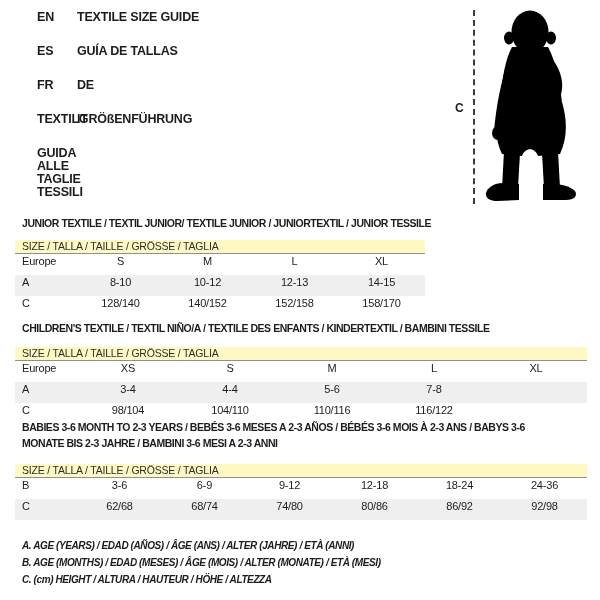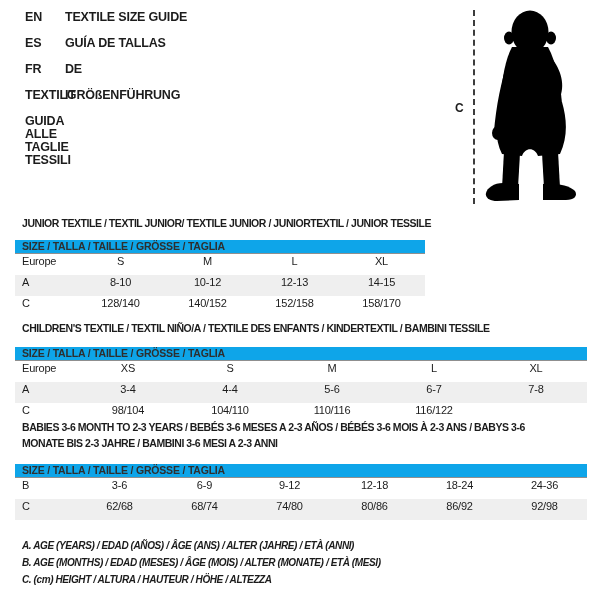--- a/index.html
+++ b/index.html
@@ -2,22 +2,22 @@
 <html><head>
 <meta charset="utf-8">
 <style>
   html,body{margin:0;padding:0;background:#fff;}
   .page{
     position:relative;width:600px;height:600px;background:#ffffff;
     font-family:"Liberation Sans",sans-serif;color:#1c1c1c;overflow:hidden;
   }
   
   .lang{
-    position:absolute;left:25px;top:11px;
-    display:grid;grid-template-columns:40px auto;row-gap:13px;
+    position:absolute;left:37px;top:11px;
+    display:grid;grid-template-columns:40px auto;row-gap:21px;
     font-weight:700;font-size:12.5px;letter-spacing:-0.2px;line-height:13px;
   }
   
   .figure-line{
     position:absolute;left:473px;top:10px;height:194px;width:0;
     border-left:2px dashed #3c3c3c;
   }
   .figure-label{
     position:absolute;left:455px;top:101px;
     font-size:12px;font-weight:700;
@@ -31,23 +31,23 @@
   .sec-title.wrap{white-space:normal;width:505px;}
   #title-0{top:216px;}
   #title-1{top:321px;}
   #title-2{top:420px;}
   
   .size-table{position:absolute;left:15px;font-size:11px;letter-spacing:-0.2px;}
   #table-0{top:240px;width:410px;}
   #table-1{top:347px;width:572px;}
   #table-2{top:464px;width:572px;}
   .tbar{
-    background:#0ea5e9;border-bottom:1px solid #8f8f8f;
+    background:#fef9c3;border-bottom:1px solid #8f8f8f;
     height:13px;line-height:13px;padding-left:7px;
-    font-size:10.5px;font-weight:700;color:#2e2e2e;
+    font-size:10.5px;font-weight:400;color:#2e2e2e;
   }
   .trow{display:grid;height:21px;line-height:15px;}
   .trow.alt{background:#efefef;}
   .tcell{text-align:center;}
   .tcell.first{text-align:left;padding-left:7px;}
   
   .footnotes{
     position:absolute;left:22px;top:537px;
     font-weight:700;font-size:10px;letter-spacing:-0.4px;line-height:17.2px;
     white-space:nowrap;
@@ -126,21 +126,20 @@
         <div class="tcell">S</div>
         <div class="tcell">M</div>
         <div class="tcell">L</div>
         <div class="tcell">XL</div>
       </div>
       <div class="trow alt" style="grid-template-columns: 62px repeat(5, 1fr);">
         <div class="tcell first">A</div>
         <div class="tcell">3-4</div>
         <div class="tcell">4-4</div>
         <div class="tcell">5-6</div>
-        <div class="tcell">6-7</div>
         <div class="tcell">7-8</div>
       </div>
       <div class="trow" style="grid-template-columns: 62px repeat(5, 1fr);">
         <div class="tcell first">C</div>
         <div class="tcell">98/104</div>
         <div class="tcell">104/110</div>
         <div class="tcell">110/116</div>
         <div class="tcell">116/122</div>
       </div>
     </div>

